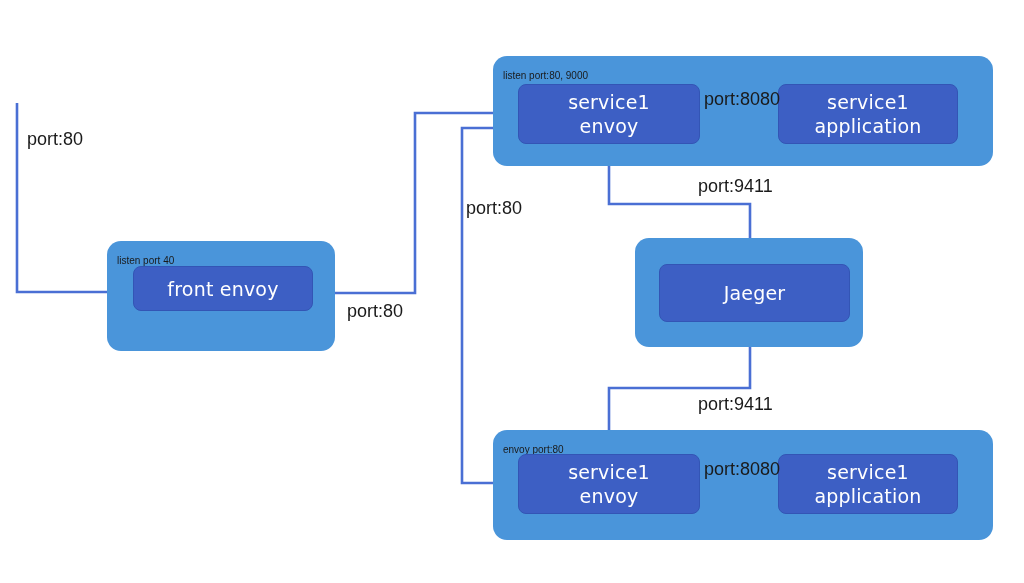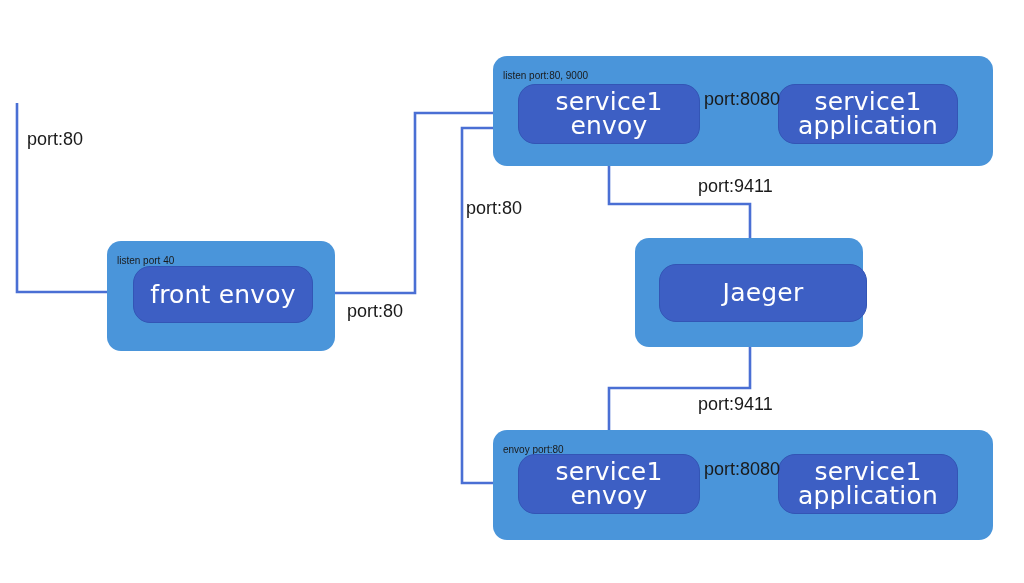--- a/index.html
+++ b/index.html
@@ -44,28 +44,28 @@
     white-space: nowrap;
     font-family: "Liberation Sans", sans-serif;
     margin-top: 8px;
   }
 
   
   .node {
     position: absolute;
     background: #3d5fc4;
     border: 1px solid #3355b5;
-    border-radius: 17px;
+    border-radius: 8px;
     box-sizing: border-box;
     display: flex;
     align-items: center;
     justify-content: center;
     text-align: center;
     color: #ffffff;
-    font-size: 25px;
+    font-size: 19px;
     line-height: 24px;
     letter-spacing: 0.2px;
     font-family: "DejaVu Sans", sans-serif;
   }
   .node .node-text {
     display: block;
     white-space: pre-line;
   }
 
   
@@ -101,40 +101,40 @@
     <path d="M 609,144 L 609,204 L 750,204 L 750,258" fill="none" stroke="#4a6fd4" stroke-width="2.6" marker-end="url(#arrow)"></path>
 
     <path d="M 609,452 L 609,388 L 750,388 L 750,328" fill="none" stroke="#4a6fd4" stroke-width="2.6" marker-end="url(#arrow)"></path>
 
     <path d="M 700,484 L 773,484" fill="none" stroke="#4a6fd4" stroke-width="2.6" marker-end="url(#arrow)"></path>
   </svg>
 
   <div class="group" style="left:107px; top:241px; width:228px; height:110px;">
     <span class="group-label">listen port 40</span>
   </div>
-  <div class="node" style="left:133px; top:266px; width:180px; height:57px;">
+  <div class="node" style="left:133px; top:266px; width:180px; height:45px;">
     <span class="node-text">front envoy</span>
   </div>
 
   <div class="group" style="left:493px; top:56px; width:500px; height:110px;">
     <span class="group-label">listen port:80, 9000</span>
   </div>
   <div class="node" style="left:518px; top:84px; width:182px; height:60px;">
     <span class="node-text">service1
 envoy</span>
   </div>
   <div class="node" style="left:778px; top:84px; width:180px; height:60px;">
     <span class="node-text">service1
 application</span>
   </div>
 
   <div class="group" style="left:635px; top:238px; width:228px; height:109px;">
     <span class="group-label"></span>
   </div>
-  <div class="node" style="left:659px; top:264px; width:208px; height:58px;">
+  <div class="node" style="left:659px; top:264px; width:191px; height:58px;">
     <span class="node-text">Jaeger</span>
   </div>
 
   <div class="group" style="left:493px; top:430px; width:500px; height:110px;">
     <span class="group-label">envoy port:80</span>
   </div>
   <div class="node" style="left:518px; top:454px; width:182px; height:60px;">
     <span class="node-text">service1
 envoy</span>
   </div>

